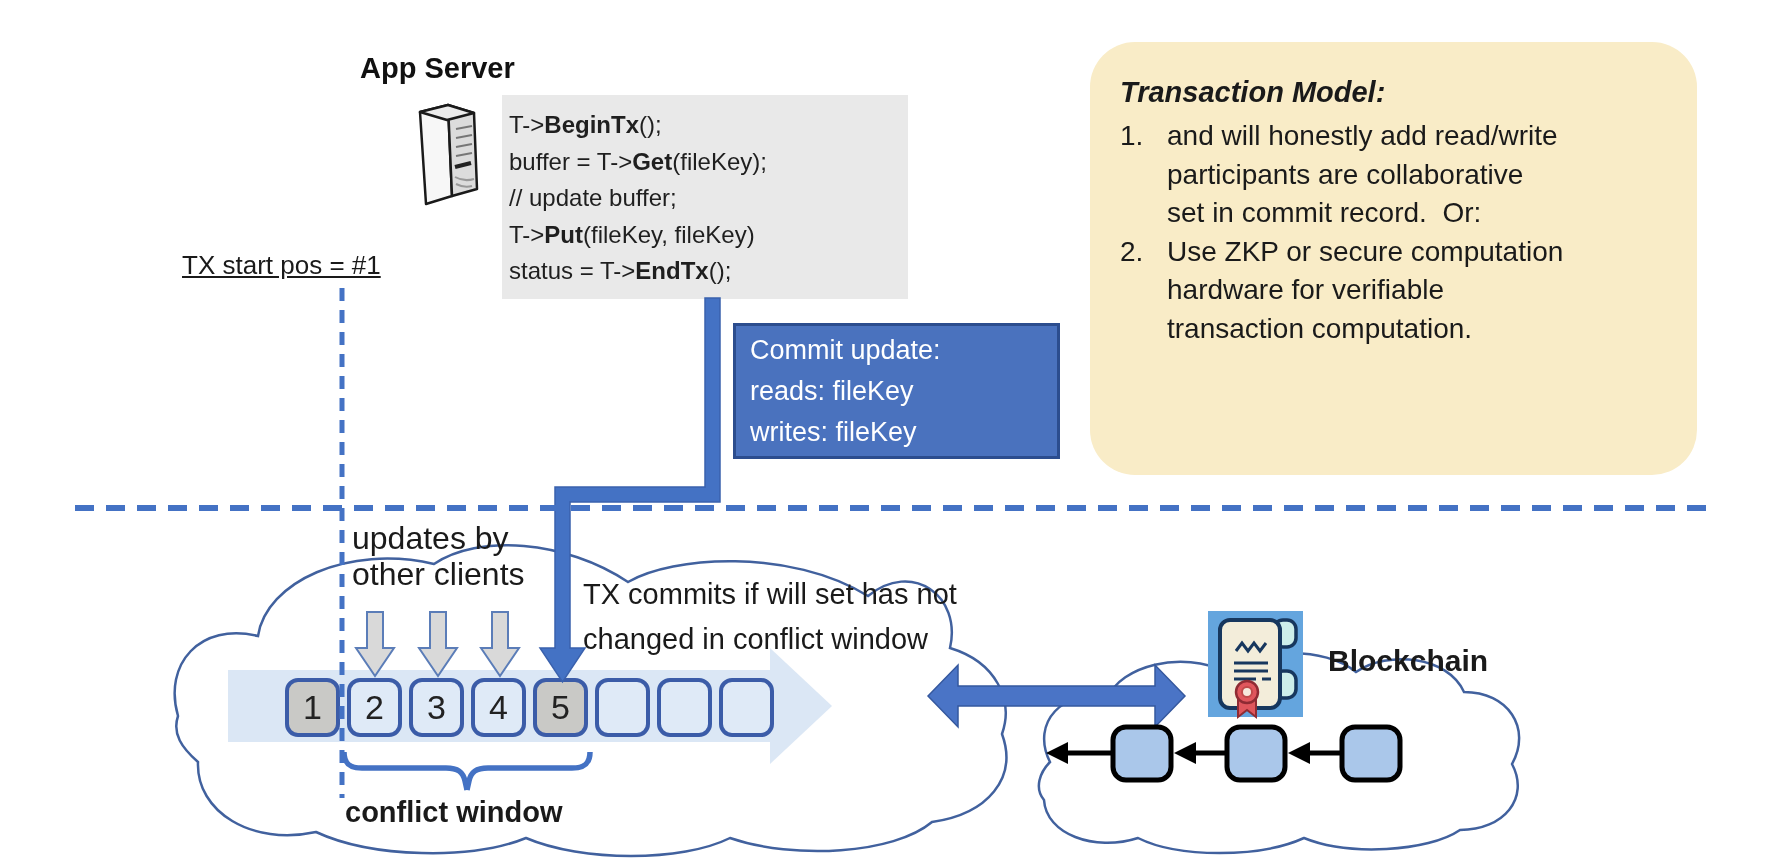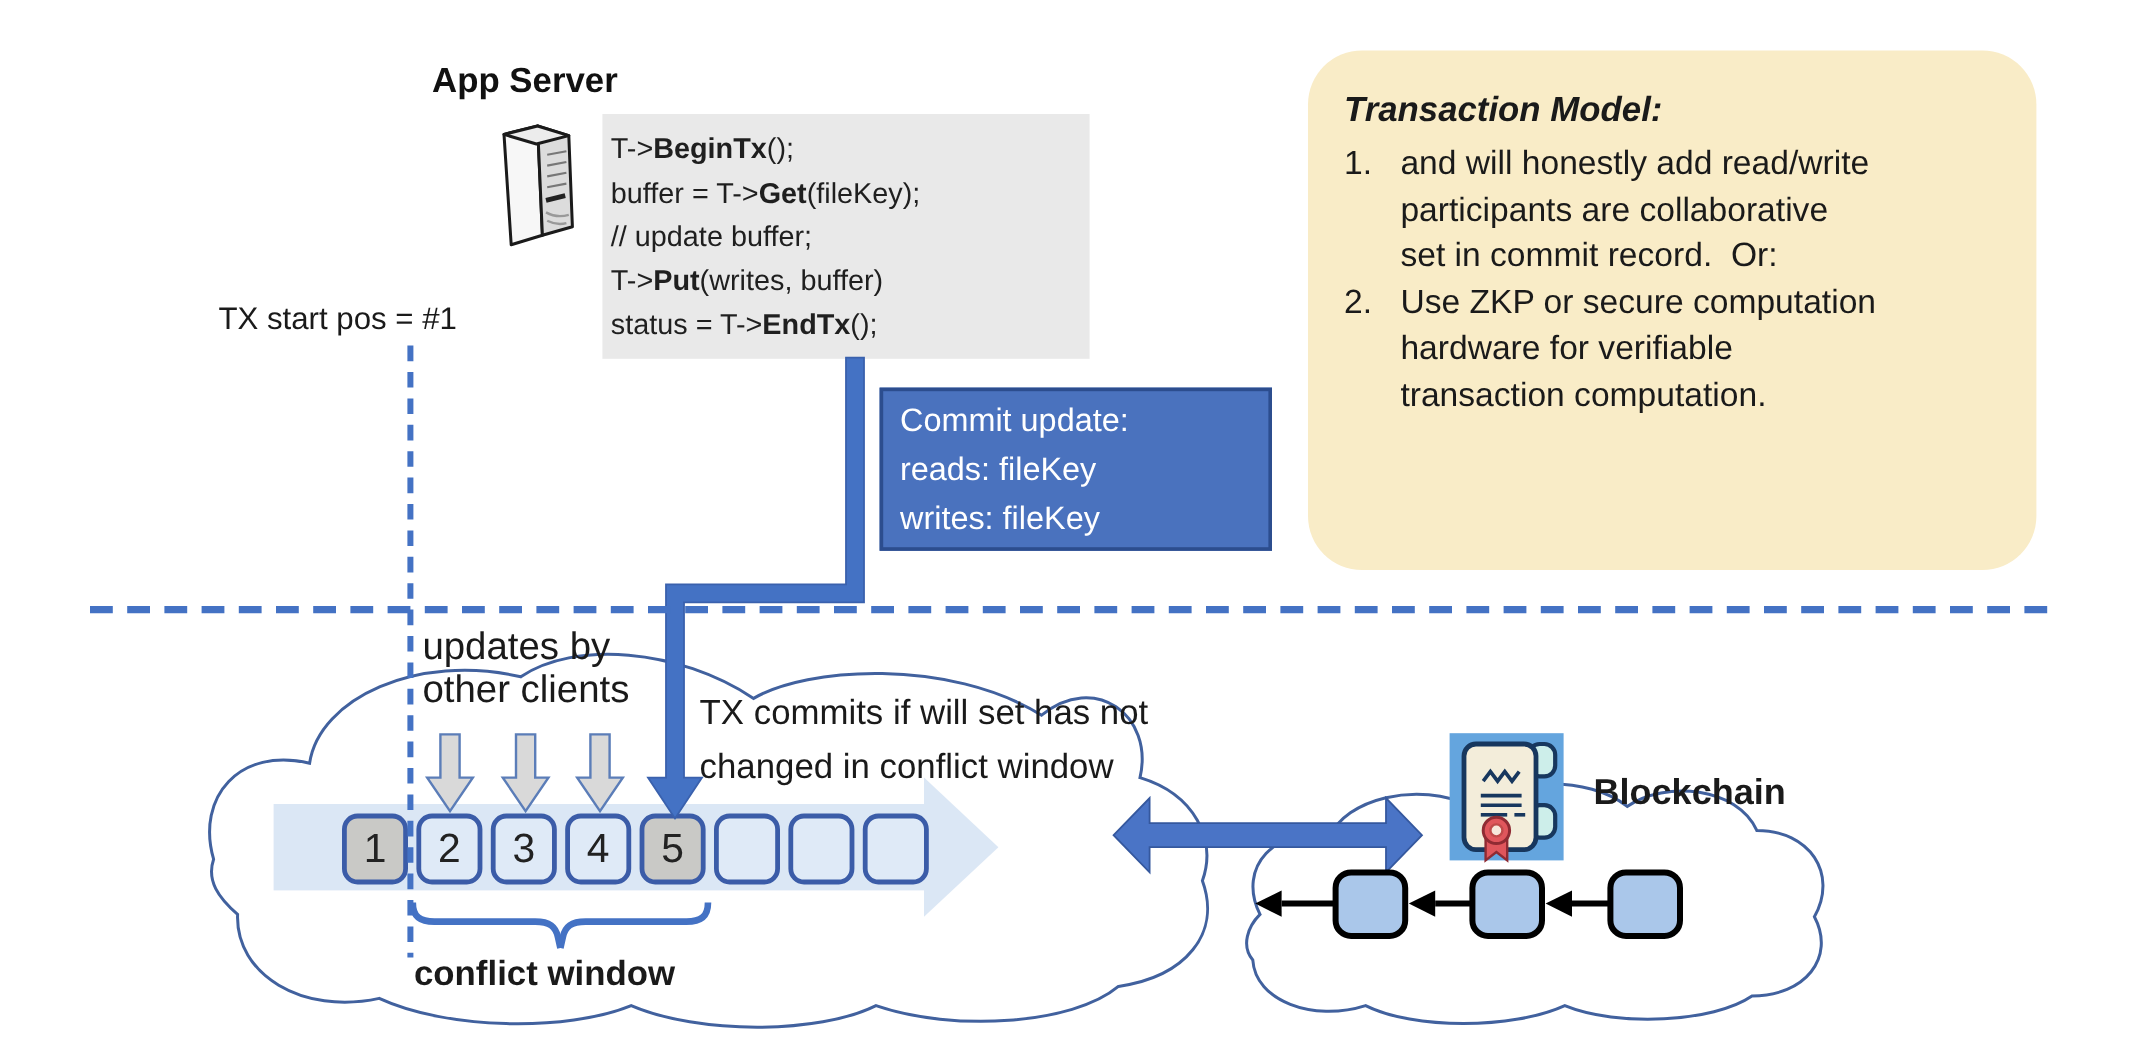--- a/index.html
+++ b/index.html
@@ -11,21 +11,21 @@
   #svg-over{z-index:2;}
 
   .abs{position:absolute;}
 
   .app-server-title{left:360px;top:52px;font-size:29px;font-weight:bold;color:#111;}
 
   .code-block{left:502px;top:95px;width:392px;height:180px;background:#e9e9e9;
               padding:12px 7px;font-size:24px;line-height:36.5px;color:#1f1f1f;}
   .code-block b{font-weight:bold;}
 
-  .tx-start-label{left:182px;top:250px;font-size:26px;}
+  .tx-start-label{left:182px;top:250px;font-size:26px;text-decoration:underline;}
 
   .commit-box{left:733px;top:323px;width:293px;height:122px;background:#4a72be;
               border:3px solid #2c4d8e;color:#ffffff;font-size:27px;font-weight:400;
               line-height:41px;padding:4px 14px;}
 
   .model-box{left:1090px;top:42px;width:607px;height:433px;background:#f9ecc7;
              border-radius:45px;box-sizing:border-box;padding:34px 48px 0 30px;}
   .model-title{font-size:29px;font-weight:bold;font-style:italic;margin-bottom:8px;}
   .model-item{display:flex;font-size:28px;line-height:38.5px;}
   .model-num{width:47px;flex:0 0 47px;}
@@ -67,21 +67,21 @@
   </svg>
 
   <div class="html-layer">
 
     <div class="abs app-server-title">App Server</div>
 
     <div class="abs code-block">
       <div><span>T-&gt;</span><b>BeginTx</b><span>();</span></div>
       <div><span>buffer = T-&gt;</span><b>Get</b><span>(fileKey);</span></div>
       <div><span>// update buffer;</span><b></b><span></span></div>
-      <div><span>T-&gt;</span><b>Put</b><span>(writes, buffer)</span></div>
+      <div><span>T-&gt;</span><b>Put</b><span>(fileKey, fileKey)</span></div>
       <div><span>status = T-&gt;</span><b>EndTx</b><span>();</span></div>
     </div>
 
     <div class="abs tx-start-label">TX start pos = #1</div>
 
     <div class="abs commit-box">
       <div>Commit update:</div>
       <div>reads: fileKey</div>
       <div>writes: fileKey</div>
     </div>

